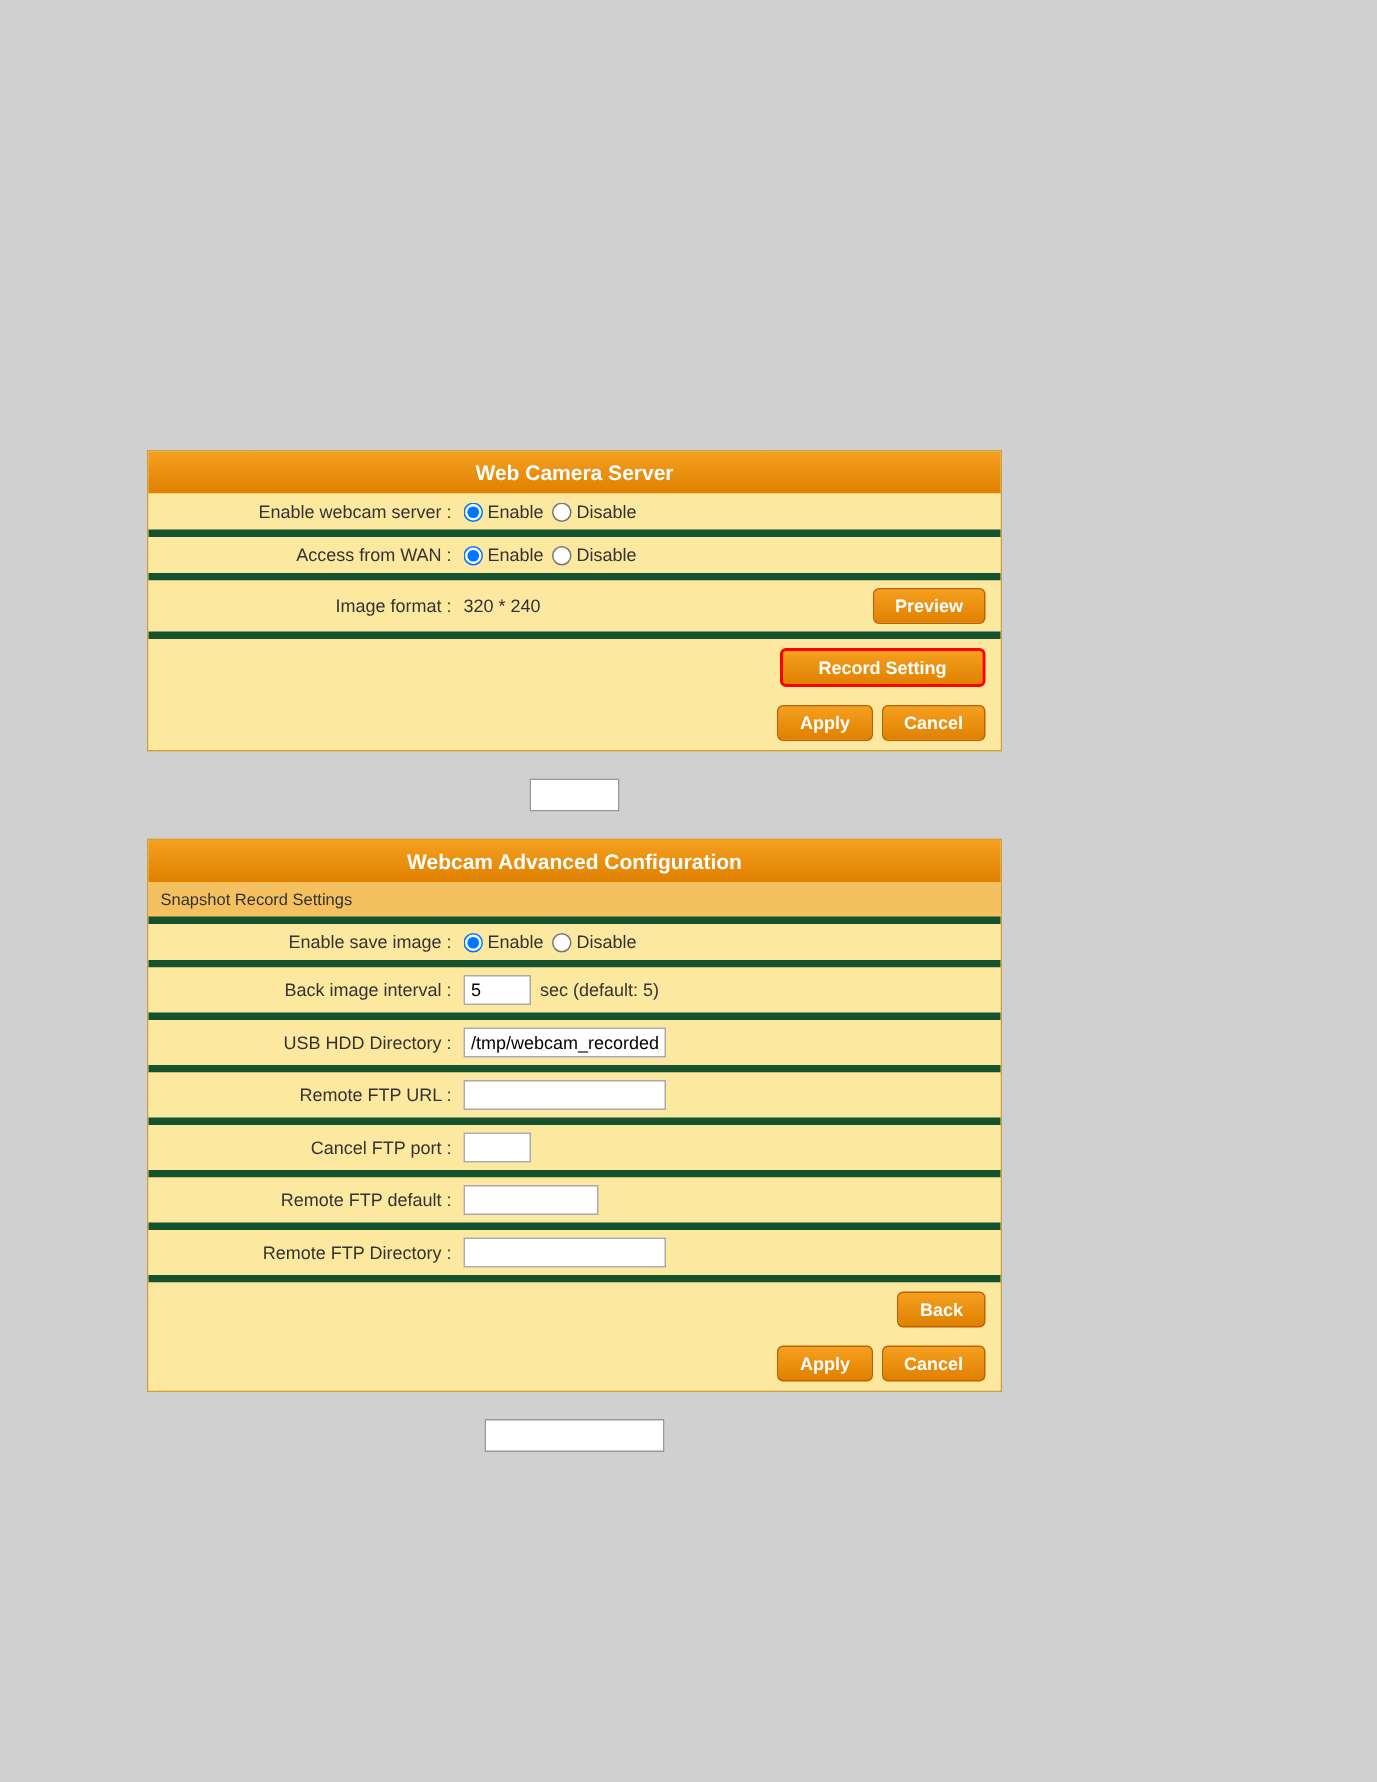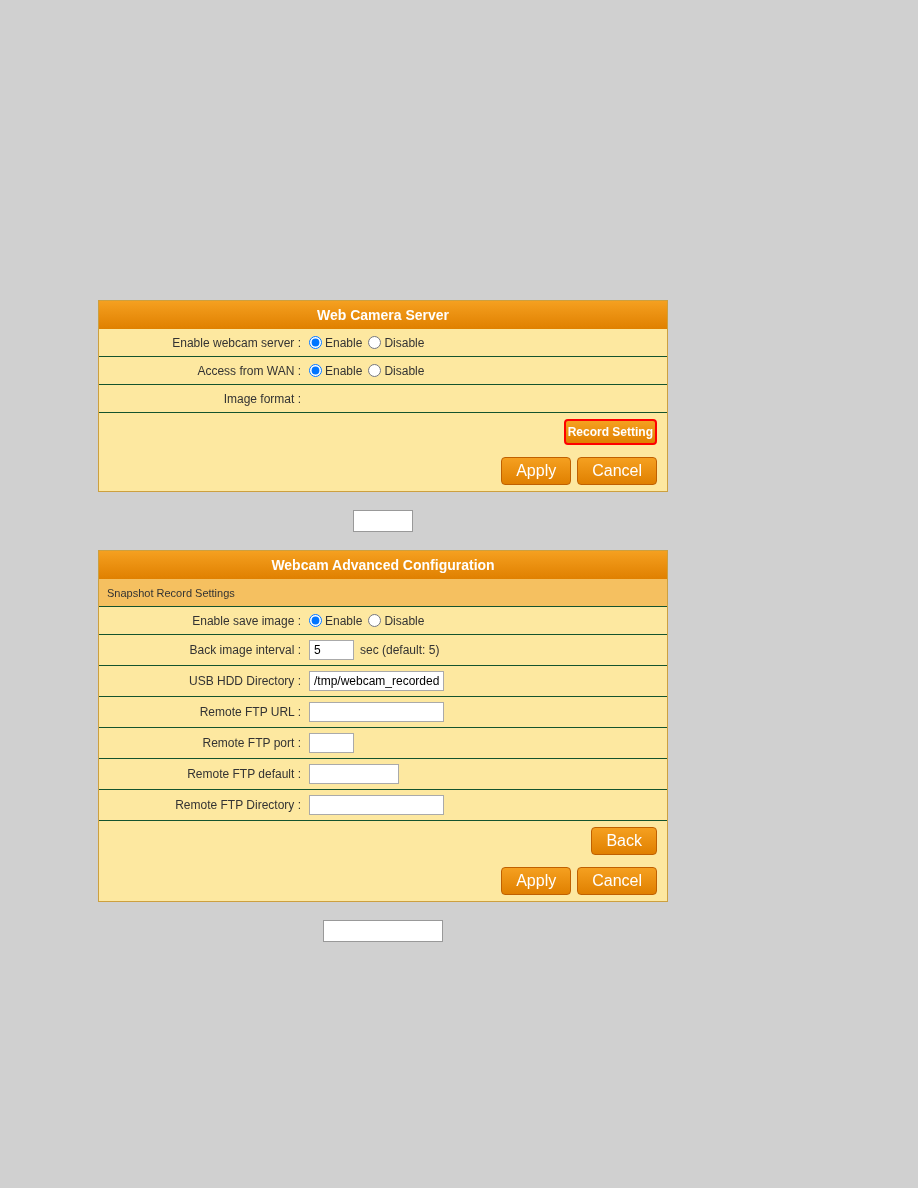--- a/index.html
+++ b/index.html
@@ -37,21 +37,21 @@
       font-size: 14px;
       text-align: center;
       padding: 6px 10px;
     }
 
     .panel-row {
       background: #fde8a0;
       padding: 5px 10px;
       display: flex;
       align-items: center;
-      border-bottom: 1px solid #14532d;
+      border-bottom: 5px solid #14532d;
       min-height: 28px;
     }
 
     .panel-row:last-child {
       border-bottom: none;
     }
 
     .panel-row.section-header {
       background: #f5c060;
       font-weight: normal;
@@ -82,32 +82,32 @@
       gap: 3px;
     }
 
     
     .btn-orange {
       background: linear-gradient(to bottom, #f5a020, #e08000);
       color: white;
       border: 1px solid #c06000;
       border-radius: 4px;
       padding: 4px 14px;
-      font-size: 16px;
-      font-weight: normal;
+      font-size: 12px;
+      font-weight: bold;
       cursor: pointer;
       text-align: center;
     }
 
     .btn-record {
       background: linear-gradient(to bottom, #f5a020, #e08000);
       color: white;
       border: 2px solid red;
       border-radius: 4px;
-      padding: 4px 2px;
+      padding: 4px 24px;
       font-size: 12px;
       font-weight: bold;
       cursor: pointer;
     }
 
     .btn-preview {
       background: linear-gradient(to bottom, #f5a020, #e08000);
       color: white;
       border: 1px solid #c06000;
       border-radius: 4px;
@@ -196,20 +196,25 @@
         </label>
         <label class="radio-group">
           <input type="radio" name="wan_access" value="Disable" style="">
           <span>Disable</span>
         </label>
       </div>
     </div>
 
     <div class="panel-row">
       <div class="row-label">Image format :</div>
+      <div class="row-content">
+        <span>320 * 240</span>
+        <div style="flex:1;"></div>
+        <button class="btn-preview">Preview</button>
+      </div>
     </div>
 
     <div class="btn-row">
       <button class="btn-record">Record Setting</button>
     </div>
 
     <div class="btn-row">
       <button class="btn-orange">Apply</button>
       <button class="btn-orange">Cancel</button>
     </div>
@@ -259,21 +264,21 @@
     </div>
 
     <div class="panel-row">
       <div class="row-label">Remote FTP URL :</div>
       <div class="row-content">
         <input type="text" class="text-input text-input-lg" value="" style="">
       </div>
     </div>
 
     <div class="panel-row">
-      <div class="row-label">Remote FTP port :</div>
+      <div class="row-label">Cancel FTP port :</div>
       <div class="row-content">
         <input type="text" class="text-input text-input-sm" value="" style="">
       </div>
     </div>
 
 
     <div class="panel-row">
       <div class="row-label">Remote FTP default :</div>
       <div class="row-content">
         <input type="password" class="text-input text-input-md" value="" style="">

